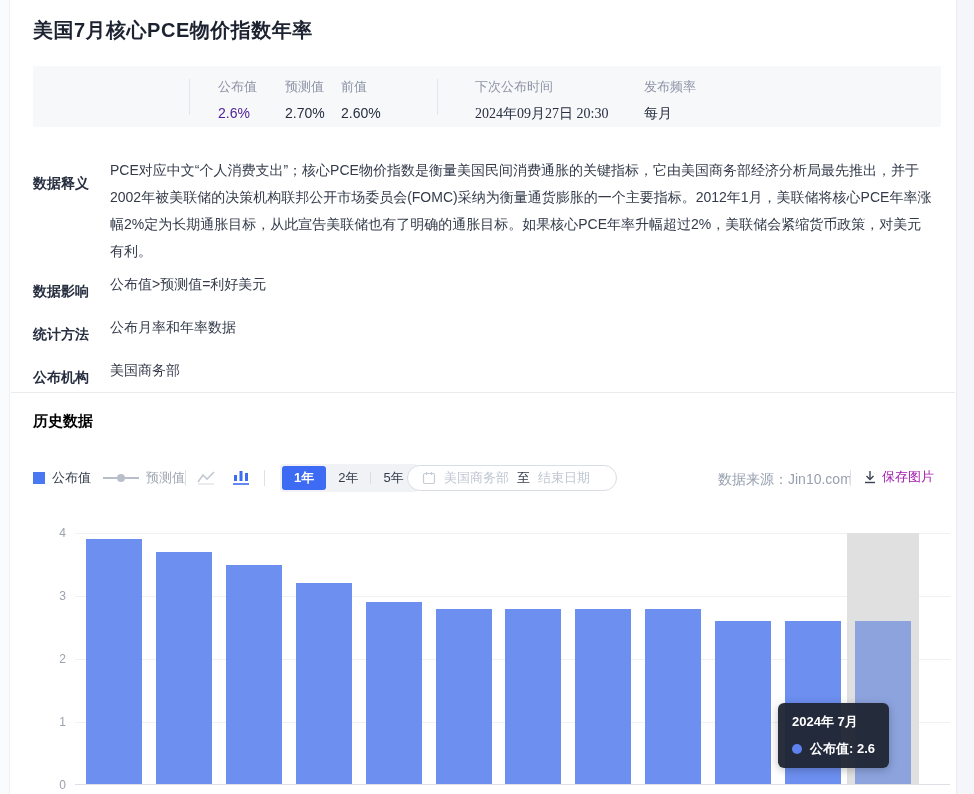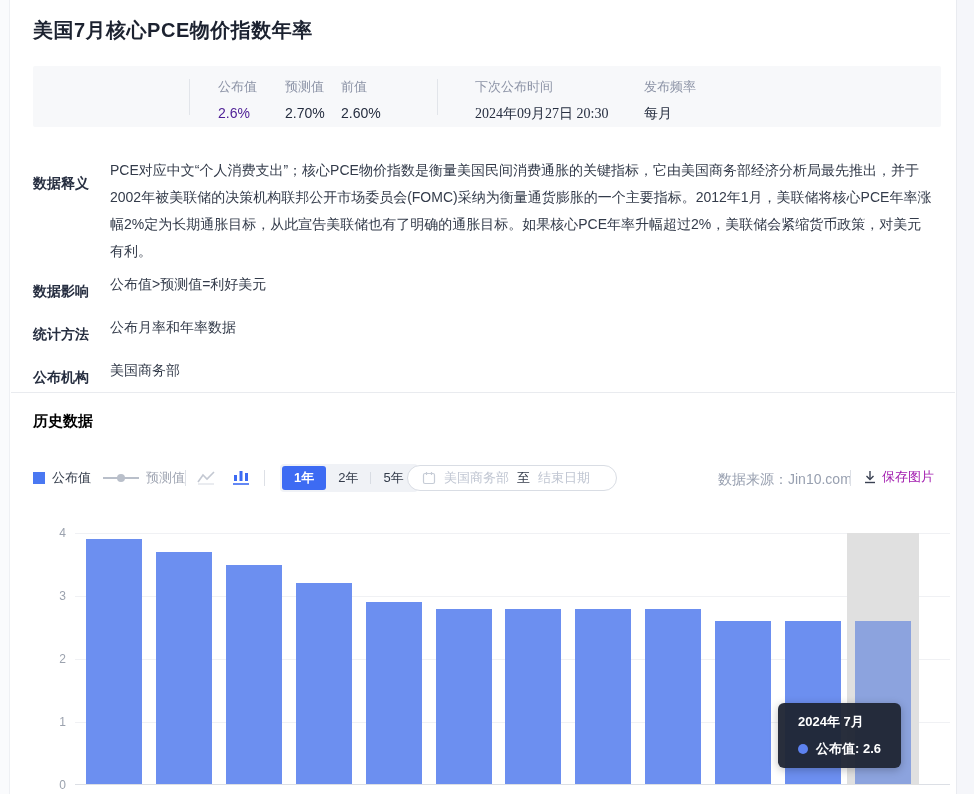--- a/index.html
+++ b/index.html
@@ -64,21 +64,21 @@
   .save-btn { left:863px; top:468px; display:flex; align-items:center; gap:5px; font-size:13px; color:#a21caf; cursor:pointer; }
 
   
   .ytick-label { width:26px; text-align:right; font-size:12px; color:#9ba2ae; }
   #plot { left:75px; top:533px; width:875px; height:252px; }
   .gridline { position:absolute; left:0; width:100%; height:1px; background:#f0f1f4; }
   .gridline.axis { background:#dcdfe5; }
   .hl-band { position:absolute; top:0; height:100%; background:#e0e0e0; }
   .bar { position:absolute; bottom:1px; }
 
-  .tooltip { left:778px; top:703px; background:rgba(31,37,52,0.96); border-radius:6px; padding:10px 20px;
+  .tooltip { left:778px; top:703px; background:rgba(31,37,52,0.96); border-radius:6px; padding:10px 14px;
              box-shadow:0 2px 8px rgba(0,0,0,0.25); }
   .tt-title { font-size:13px; font-weight:bold; color:#ffffff; white-space:nowrap; }
   .tt-row { margin-top:9px; display:flex; align-items:center; gap:8px; white-space:nowrap; }
   .tt-dot { width:10px; height:10px; border-radius:50%; background:#5d82ef; }
   .tt-val { font-size:13px; font-weight:bold; color:#ffffff; }
 </style>
 </head>
 <body>
 
 <div class="abs gutter-left"></div>

